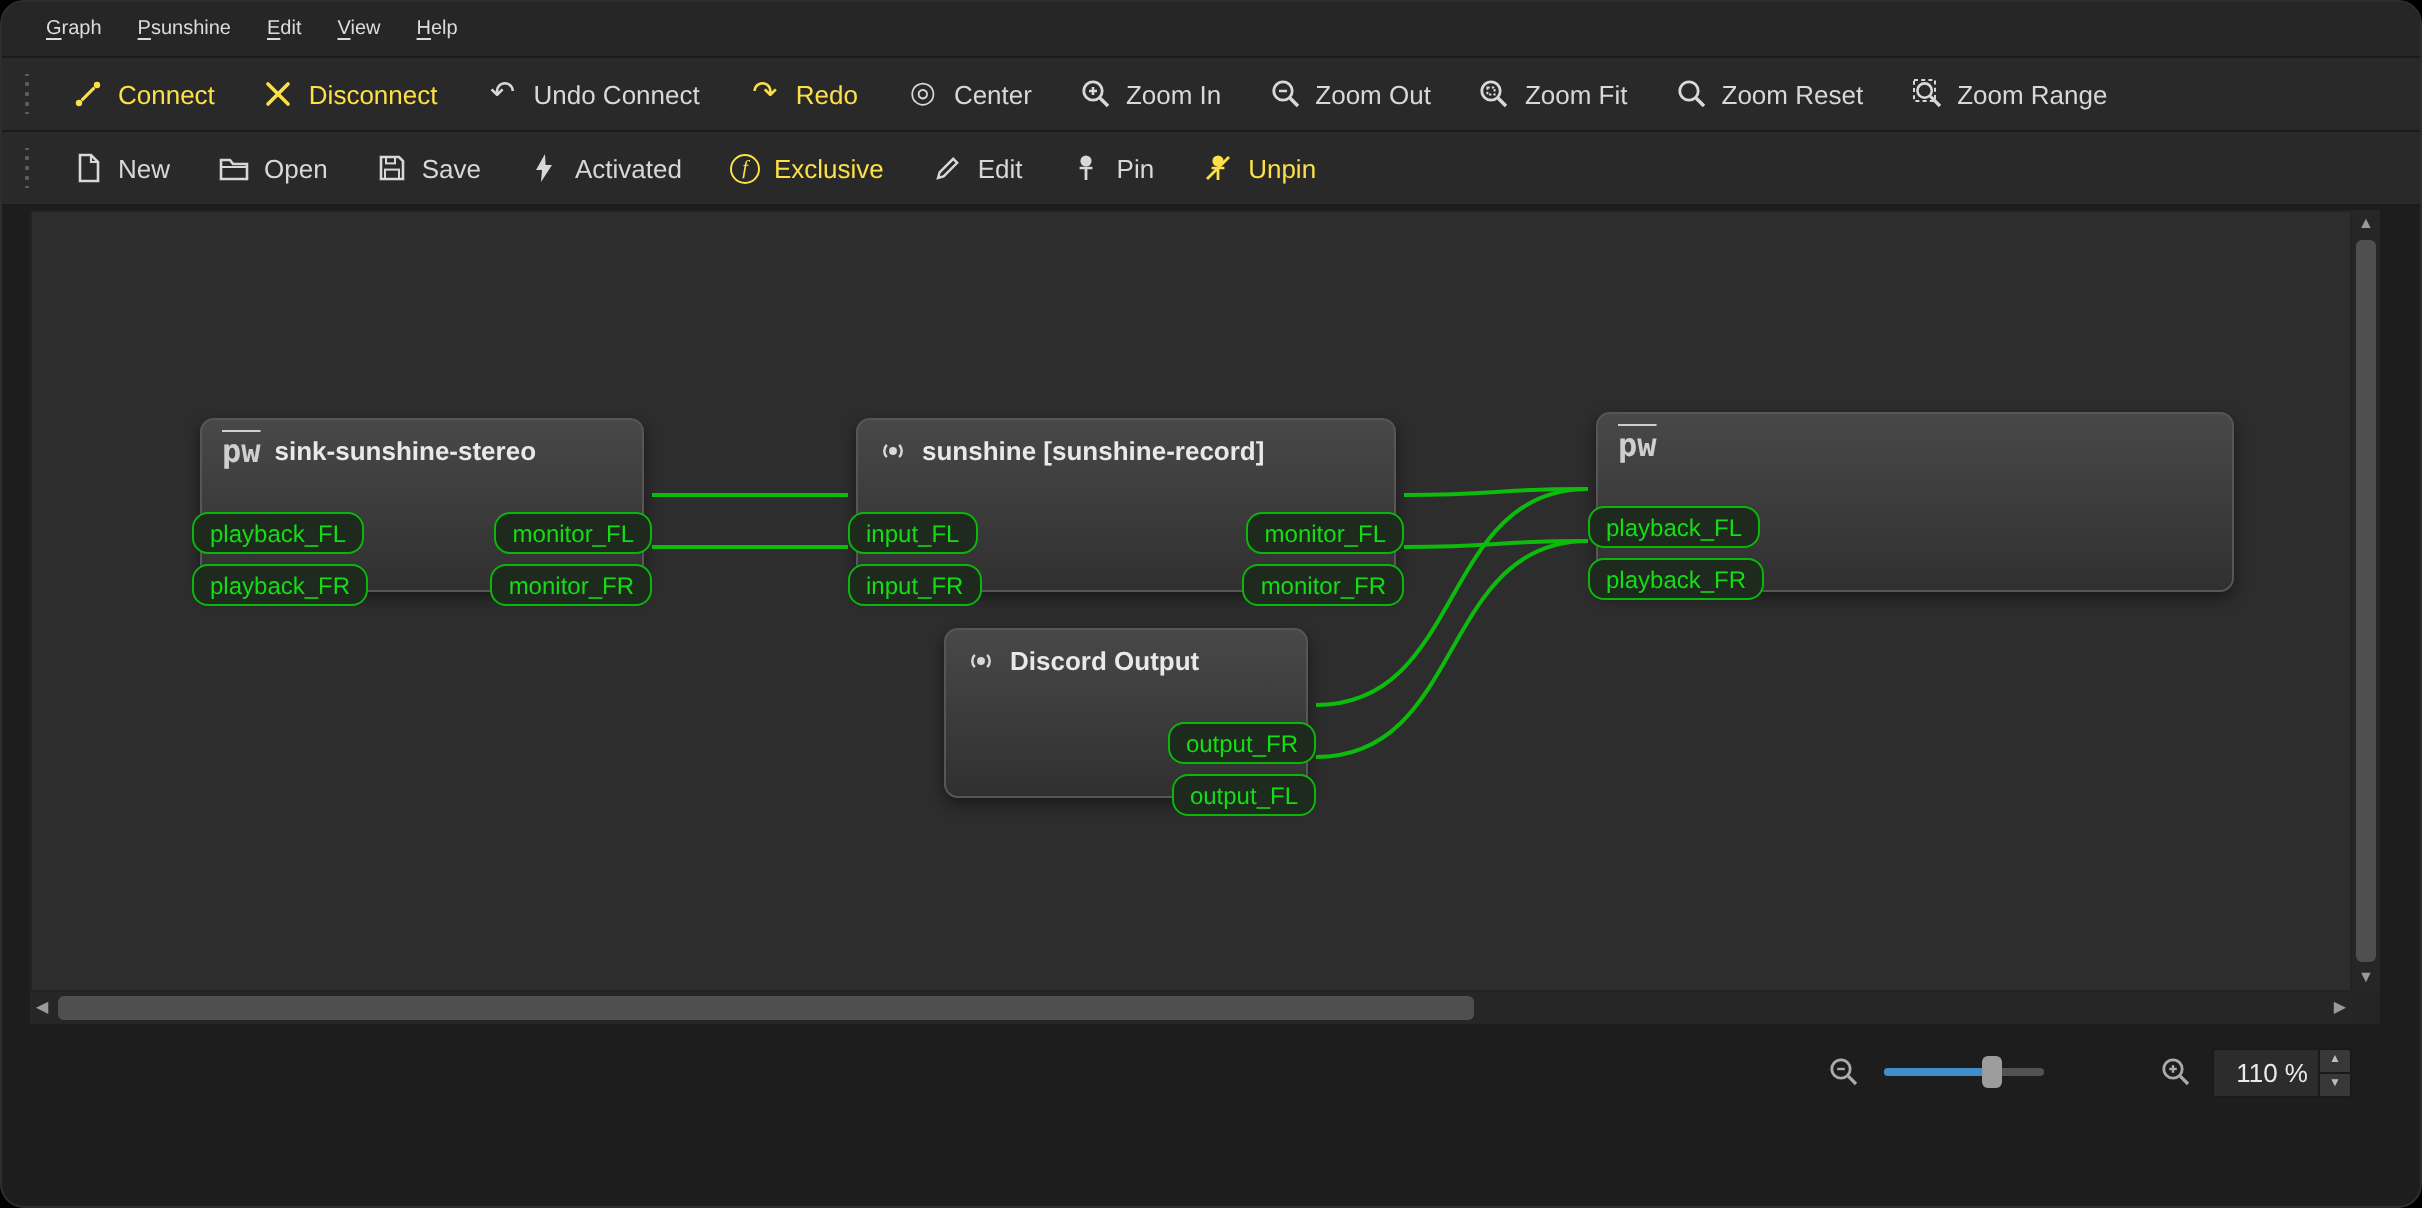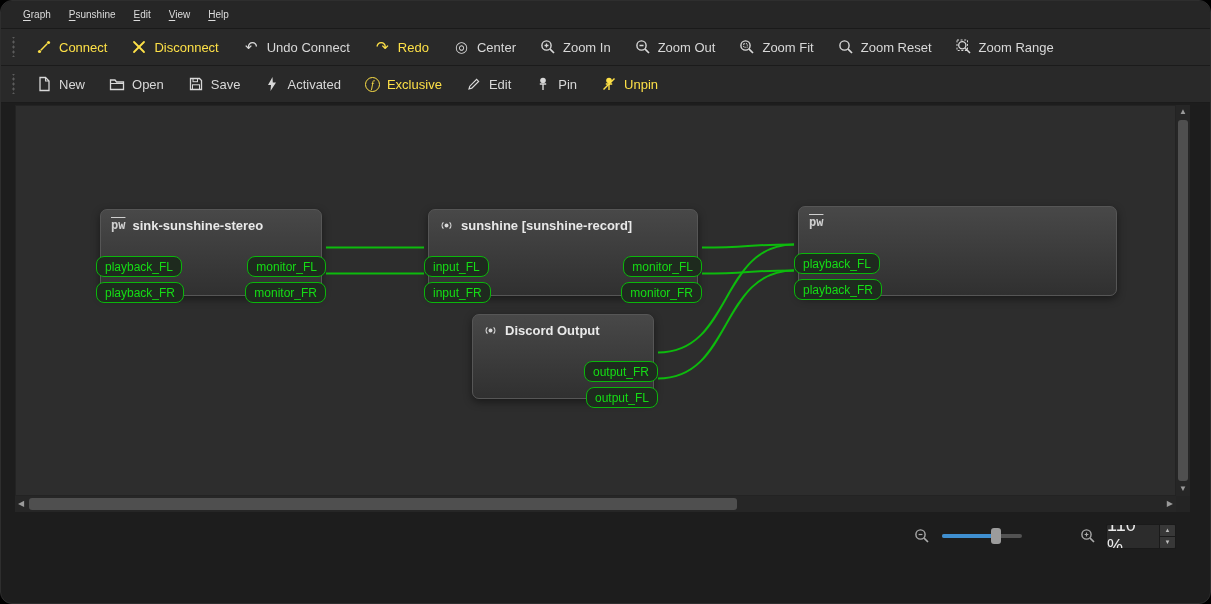--- a/index.html
+++ b/index.html
@@ -33,21 +33,21 @@
 
   
   .canvas-wrap { position:relative; margin:2px 20px 0 14px; height:407px; }
   .canvas { position:absolute; left:0; top:0; right:14px; bottom:16px; background:#2d2d2d; border:1px solid #232323; overflow:hidden; }
   #wires { position:absolute; left:0; top:0; width:100%; height:100%; z-index:2; pointer-events:none; }
   #nodes { position:absolute; left:0; top:0; width:100%; height:100%; z-index:1; }
 
   .node { position:absolute; border-radius:7px; background:linear-gradient(#484848,#303030); border:1px solid #565656; box-shadow:0 3px 8px rgba(0,0,0,.45); }
   .node-header { display:flex; align-items:center; gap:7px; padding:7px 10px 0; height:23px; }
   .node-title { font-weight:bold; color:#e9e9e9; font-size:13px; white-space:nowrap; overflow:hidden; }
-  .pw-glyph { color:#cfcfcf; font-weight:bold; font-size:12px; font-family:"DejaVu Sans Mono",monospace; text-decoration:overline; }
+  .pw-glyph { color:#cfcfcf; font-weight:bold; font-size:16px; font-family:"DejaVu Sans Mono",monospace; text-decoration:overline; }
   .rec-glyph { width:15px; height:15px; }
   .port-row { display:flex; justify-content:space-between; align-items:center; height:23px; margin-top:3px; }
   .port { display:inline-flex; align-items:center; height:21px; padding:0 8px; border:1px solid #0bb60b; border-radius:8px; background:#1e2a1e; color:#15dd15; font-size:12px; white-space:nowrap;margin-top:38px; }
   .port[data-side="in"] { margin-left:-5px; }
   .port[data-side="out"] { margin-right:-5px; }
   .port-spacer { width:1px; }
 
   
   .vscroll { position:absolute; right:0; top:0; bottom:16px; width:14px; background:#262626; }
   .hscroll { position:absolute; left:0; right:14px; bottom:0; height:16px; background:#262626; }
@@ -60,21 +60,21 @@
 
   
   .statusbar { height:48px; display:flex; align-items:center; justify-content:flex-end; padding-right:34px; gap:10px; }
   .status-mag { width:16px; height:16px; color:#ababab; }
   .zoom-slider { position:relative; width:80px; height:16px; margin:0 2px; }
   .zs-track { position:absolute; left:0; right:0; top:6px; height:4px; background:#525252; border-radius:2px; }
   .zs-fill { position:absolute; left:0; top:6px; height:4px; background:#3f8fd0; border-radius:2px; width:68%; }
   .zs-handle { position:absolute; top:0; left:68%; transform:translateX(-50%); width:10px; height:16px; background:#9c9c9c; border-radius:3px; }
   .slider-gap { width:36px; }
   .spinbox { display:flex; align-items:stretch; height:25px; background:#2c2c2c; border:1px solid #1a1a1a; border-radius:2px; overflow:hidden; }
-  .spin-value { display:flex; align-items:center; justify-content:flex-end; width:52px; padding-right:5px; color:#eaeaea; font-size:18px; }
+  .spin-value { display:flex; align-items:center; justify-content:flex-end; width:52px; padding-right:5px; color:#eaeaea; font-size:13px; }
   .spin-arrows { display:flex; flex-direction:column; width:16px; border-left:1px solid #1a1a1a; }
   .spin-arrows > div { flex:1; display:flex; align-items:center; justify-content:center; background:#383838; color:#bdbdbd; font-size:6px; }
   .spin-arrows > div:first-child { border-bottom:1px solid #1a1a1a; }
 </style>
 </head>
 <body>
 
 <div class="window">
 
 

